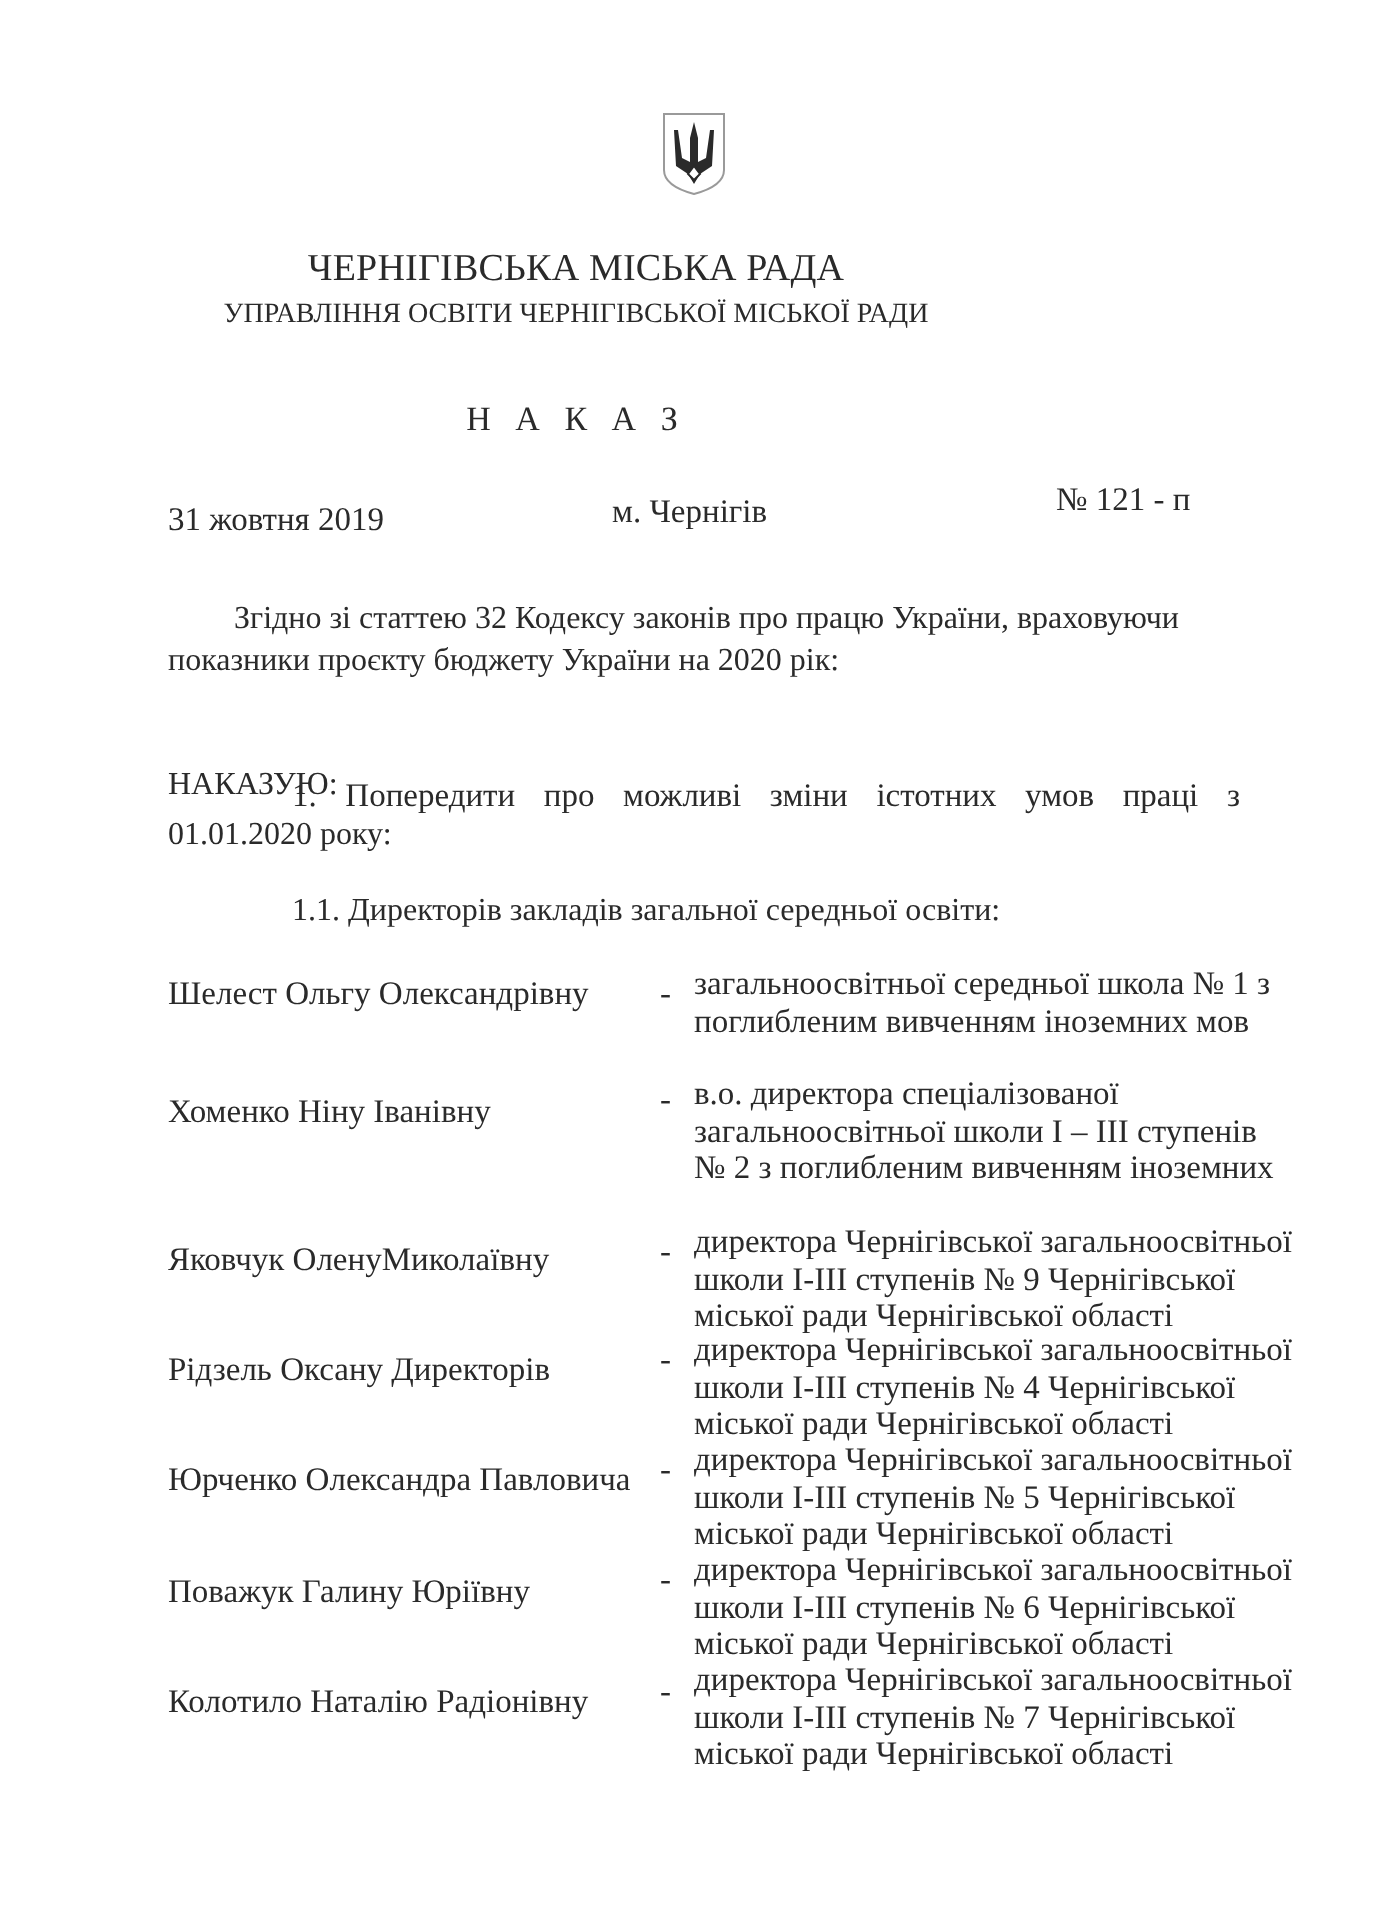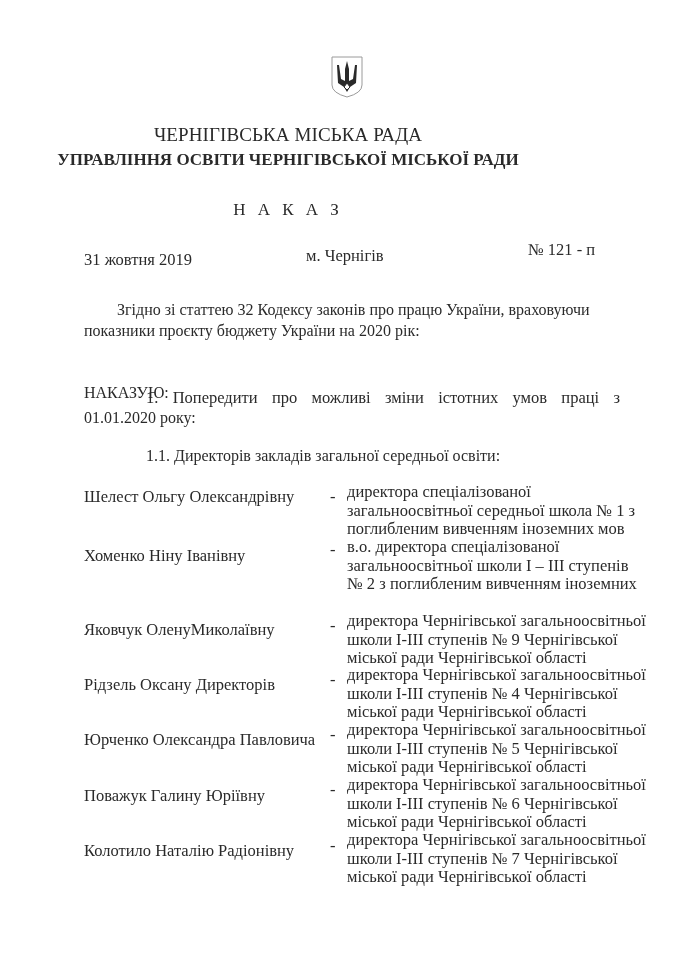--- a/index.html
+++ b/index.html
@@ -3,21 +3,21 @@
 <meta charset="utf-8">
 <style>
   html, body { margin: 0; padding: 0; }
   body {
     width: 700px; height: 963px; background: #ffffff; position: relative; overflow: hidden;
     font-family: "Liberation Serif", "DejaVu Serif", serif; color: #2a2a2a;
   }
   .emblem { position: absolute; left: 330px; top: 55px; width: 34px; height: 44px; }
   .center { position: absolute; left: 0; width: 576px; text-align: center; }
   .h1 { top: 124px; font-size: 19px; letter-spacing: 0.1px; }
-  .h2 { top: 150px; font-size: 17px; font-weight: bold; }
+  .h2 { top: 150px; font-size: 14px; }
   .h3 { top: 200px; font-size: 17px; letter-spacing: 4px; }
   .abs { position: absolute; font-size: 16.5px; white-space: nowrap; }
   .p { position: absolute; font-size: 16px; white-space: nowrap; }
   .just { position: absolute; left: 146px; width: 474px; top: 388px; font-size: 16.5px; display: flex; justify-content: space-between; }
   .row-name { position: absolute; left: 84px; font-size: 16.5px; white-space: nowrap; }
   .row-dash { position: absolute; left: 330px; font-size: 16.5px; }
   .row-desc { position: absolute; left: 347px; font-size: 16.5px; line-height: 18.5px; white-space: nowrap; }
 </style>
 </head>
 <body>
@@ -50,21 +50,20 @@
   <span>умов</span>
   <span>праці</span>
   <span>з</span>
 </div>
 <div class="p" style="left:84px; top:409px;">01.01.2020 року:</div>
 <div class="p" style="left:146px; top:447px;text-align:center;">1.1.  Директорів закладів загальної середньої освіти:</div>
 
 <div class="row-name" style="top:487px;">Шелест Ольгу Олександрівну</div>
 <div class="row-dash" style="top:487px;">-</div>
 <div class="row-desc" style="top:483px;">
-  <div>директора спеціалізованої</div>
   <div>загальноосвітньої середньої школа № 1  з</div>
   <div>поглибленим вивченням іноземних мов</div>
 </div>
 
 <div class="row-name" style="top:546px;">Хоменко Ніну Іванівну</div>
 <div class="row-dash" style="top:540px;">-</div>
 <div class="row-desc" style="top:538px;">
   <div>в.о. директора спеціалізованої</div>
   <div>загальноосвітньої школи   І – ІІІ ступенів</div>
   <div>№ 2 з поглибленим вивченням іноземних</div>

